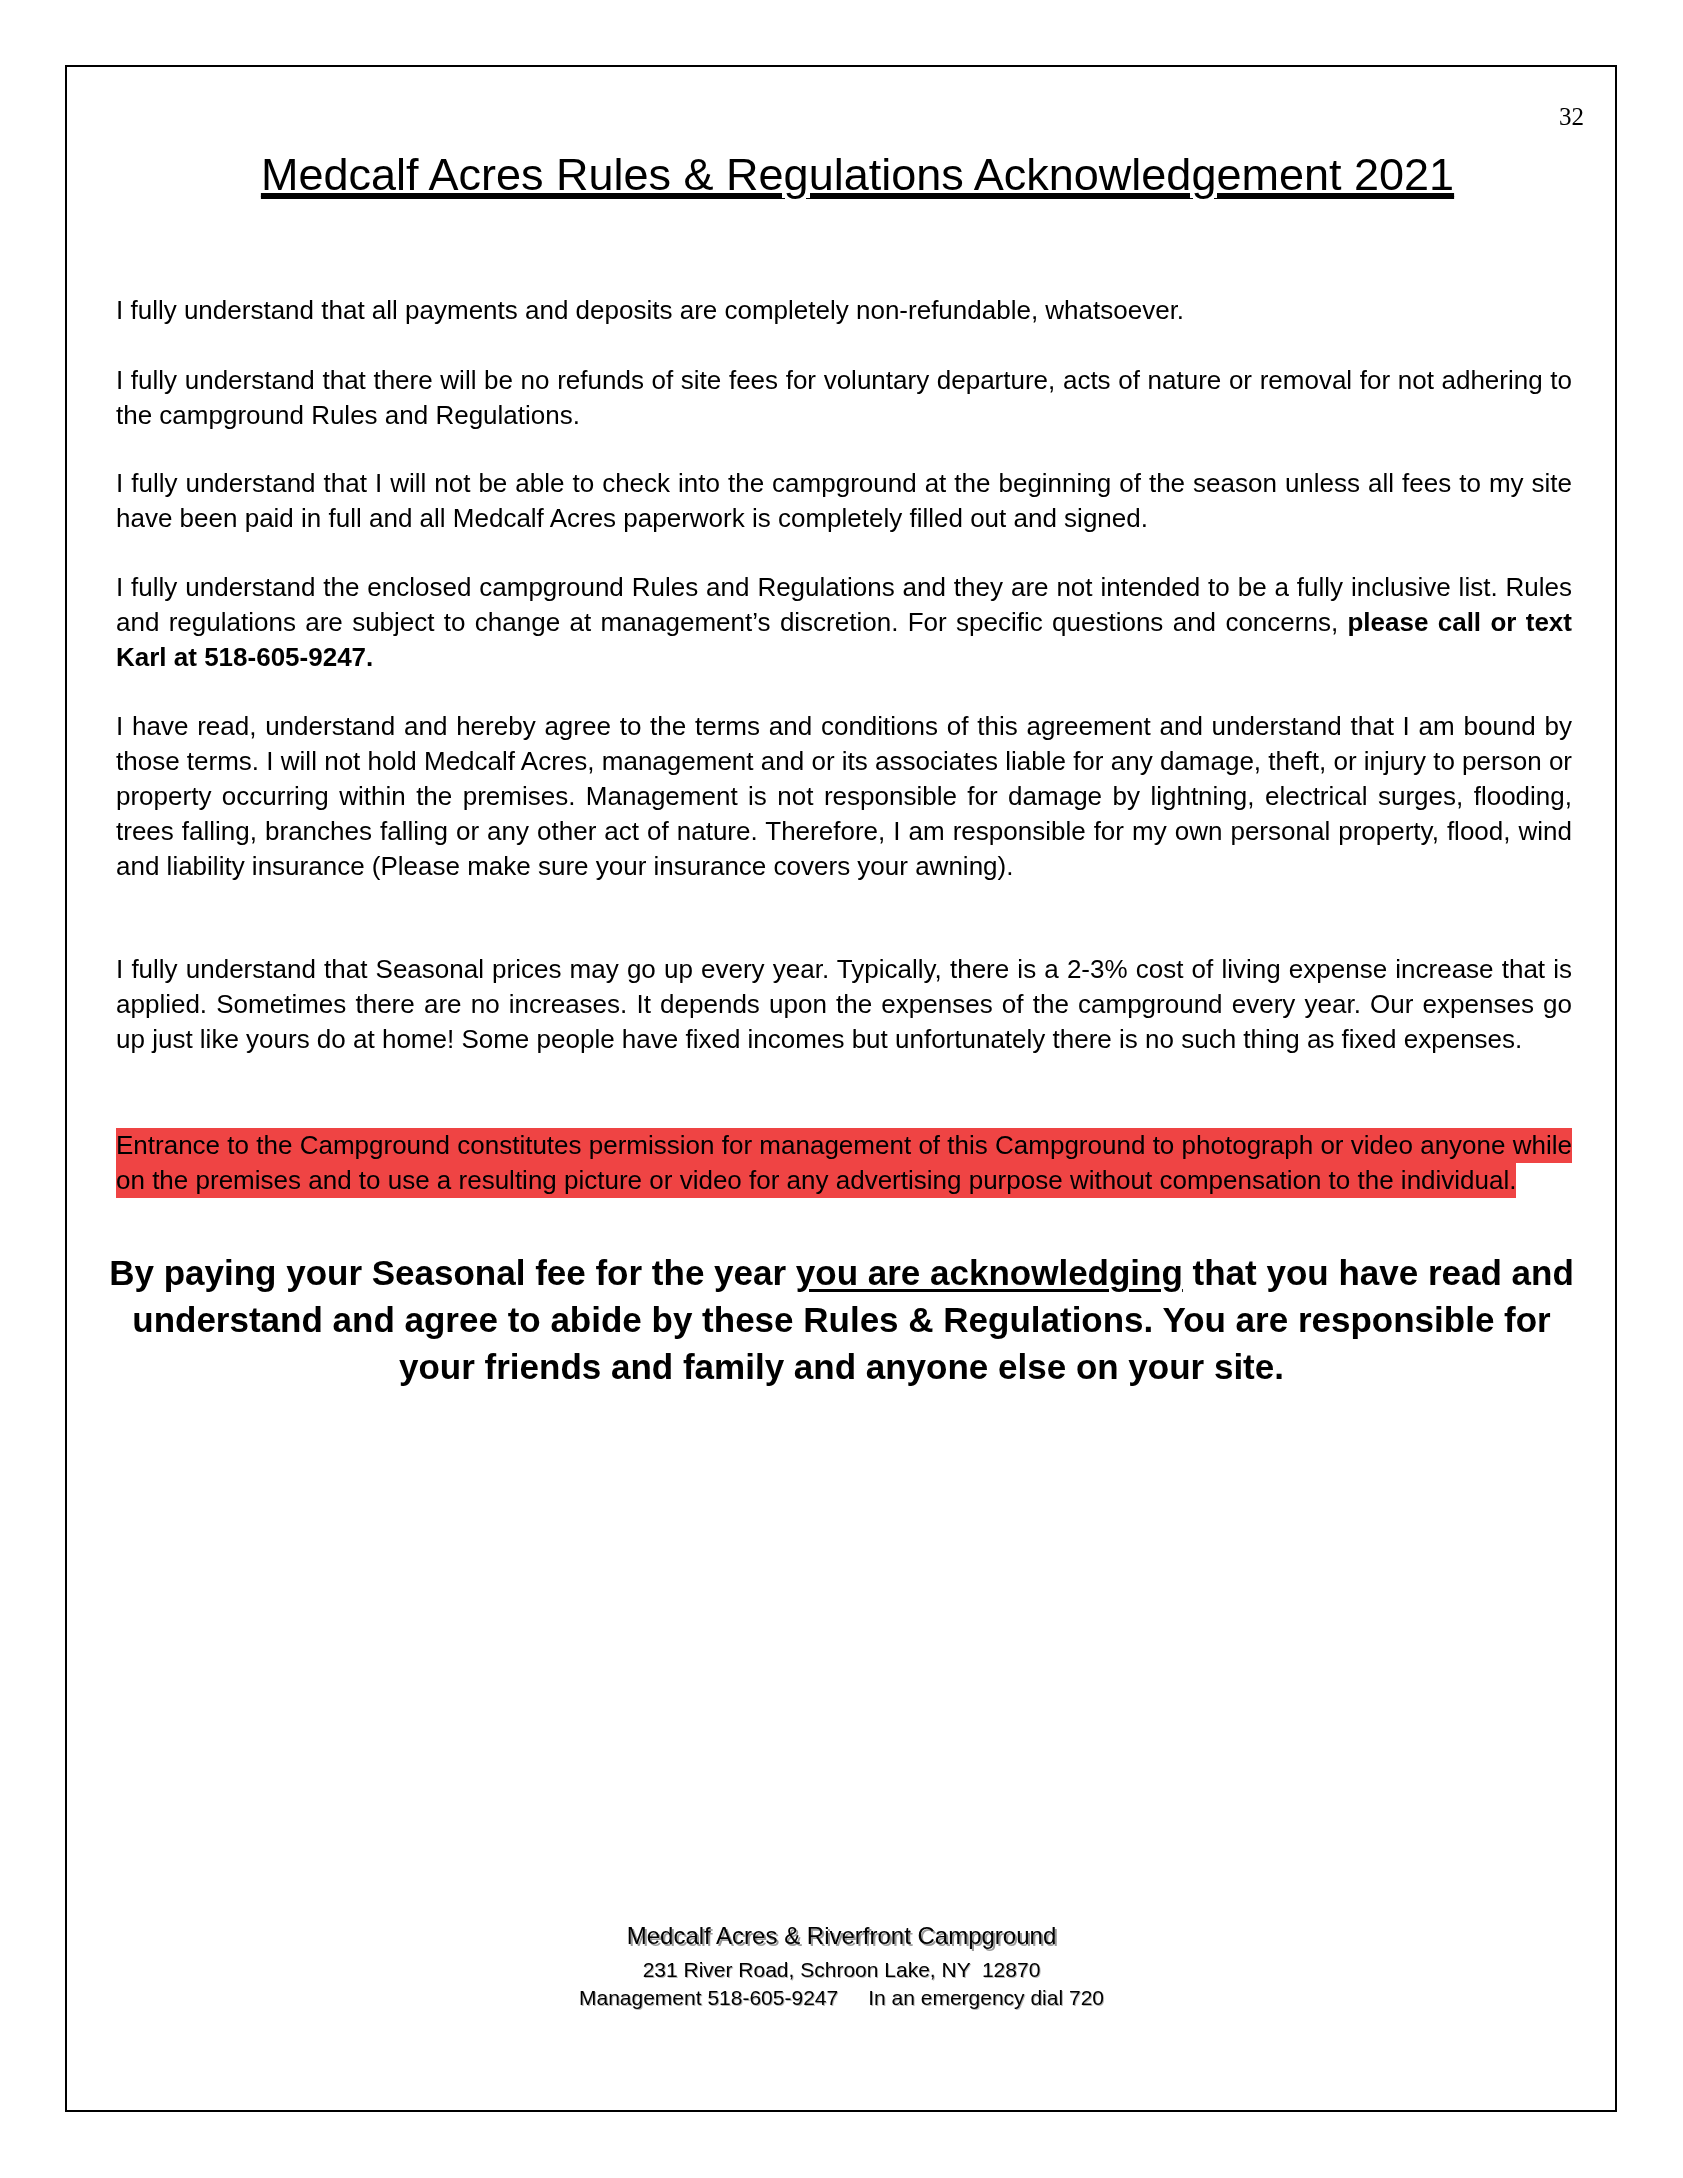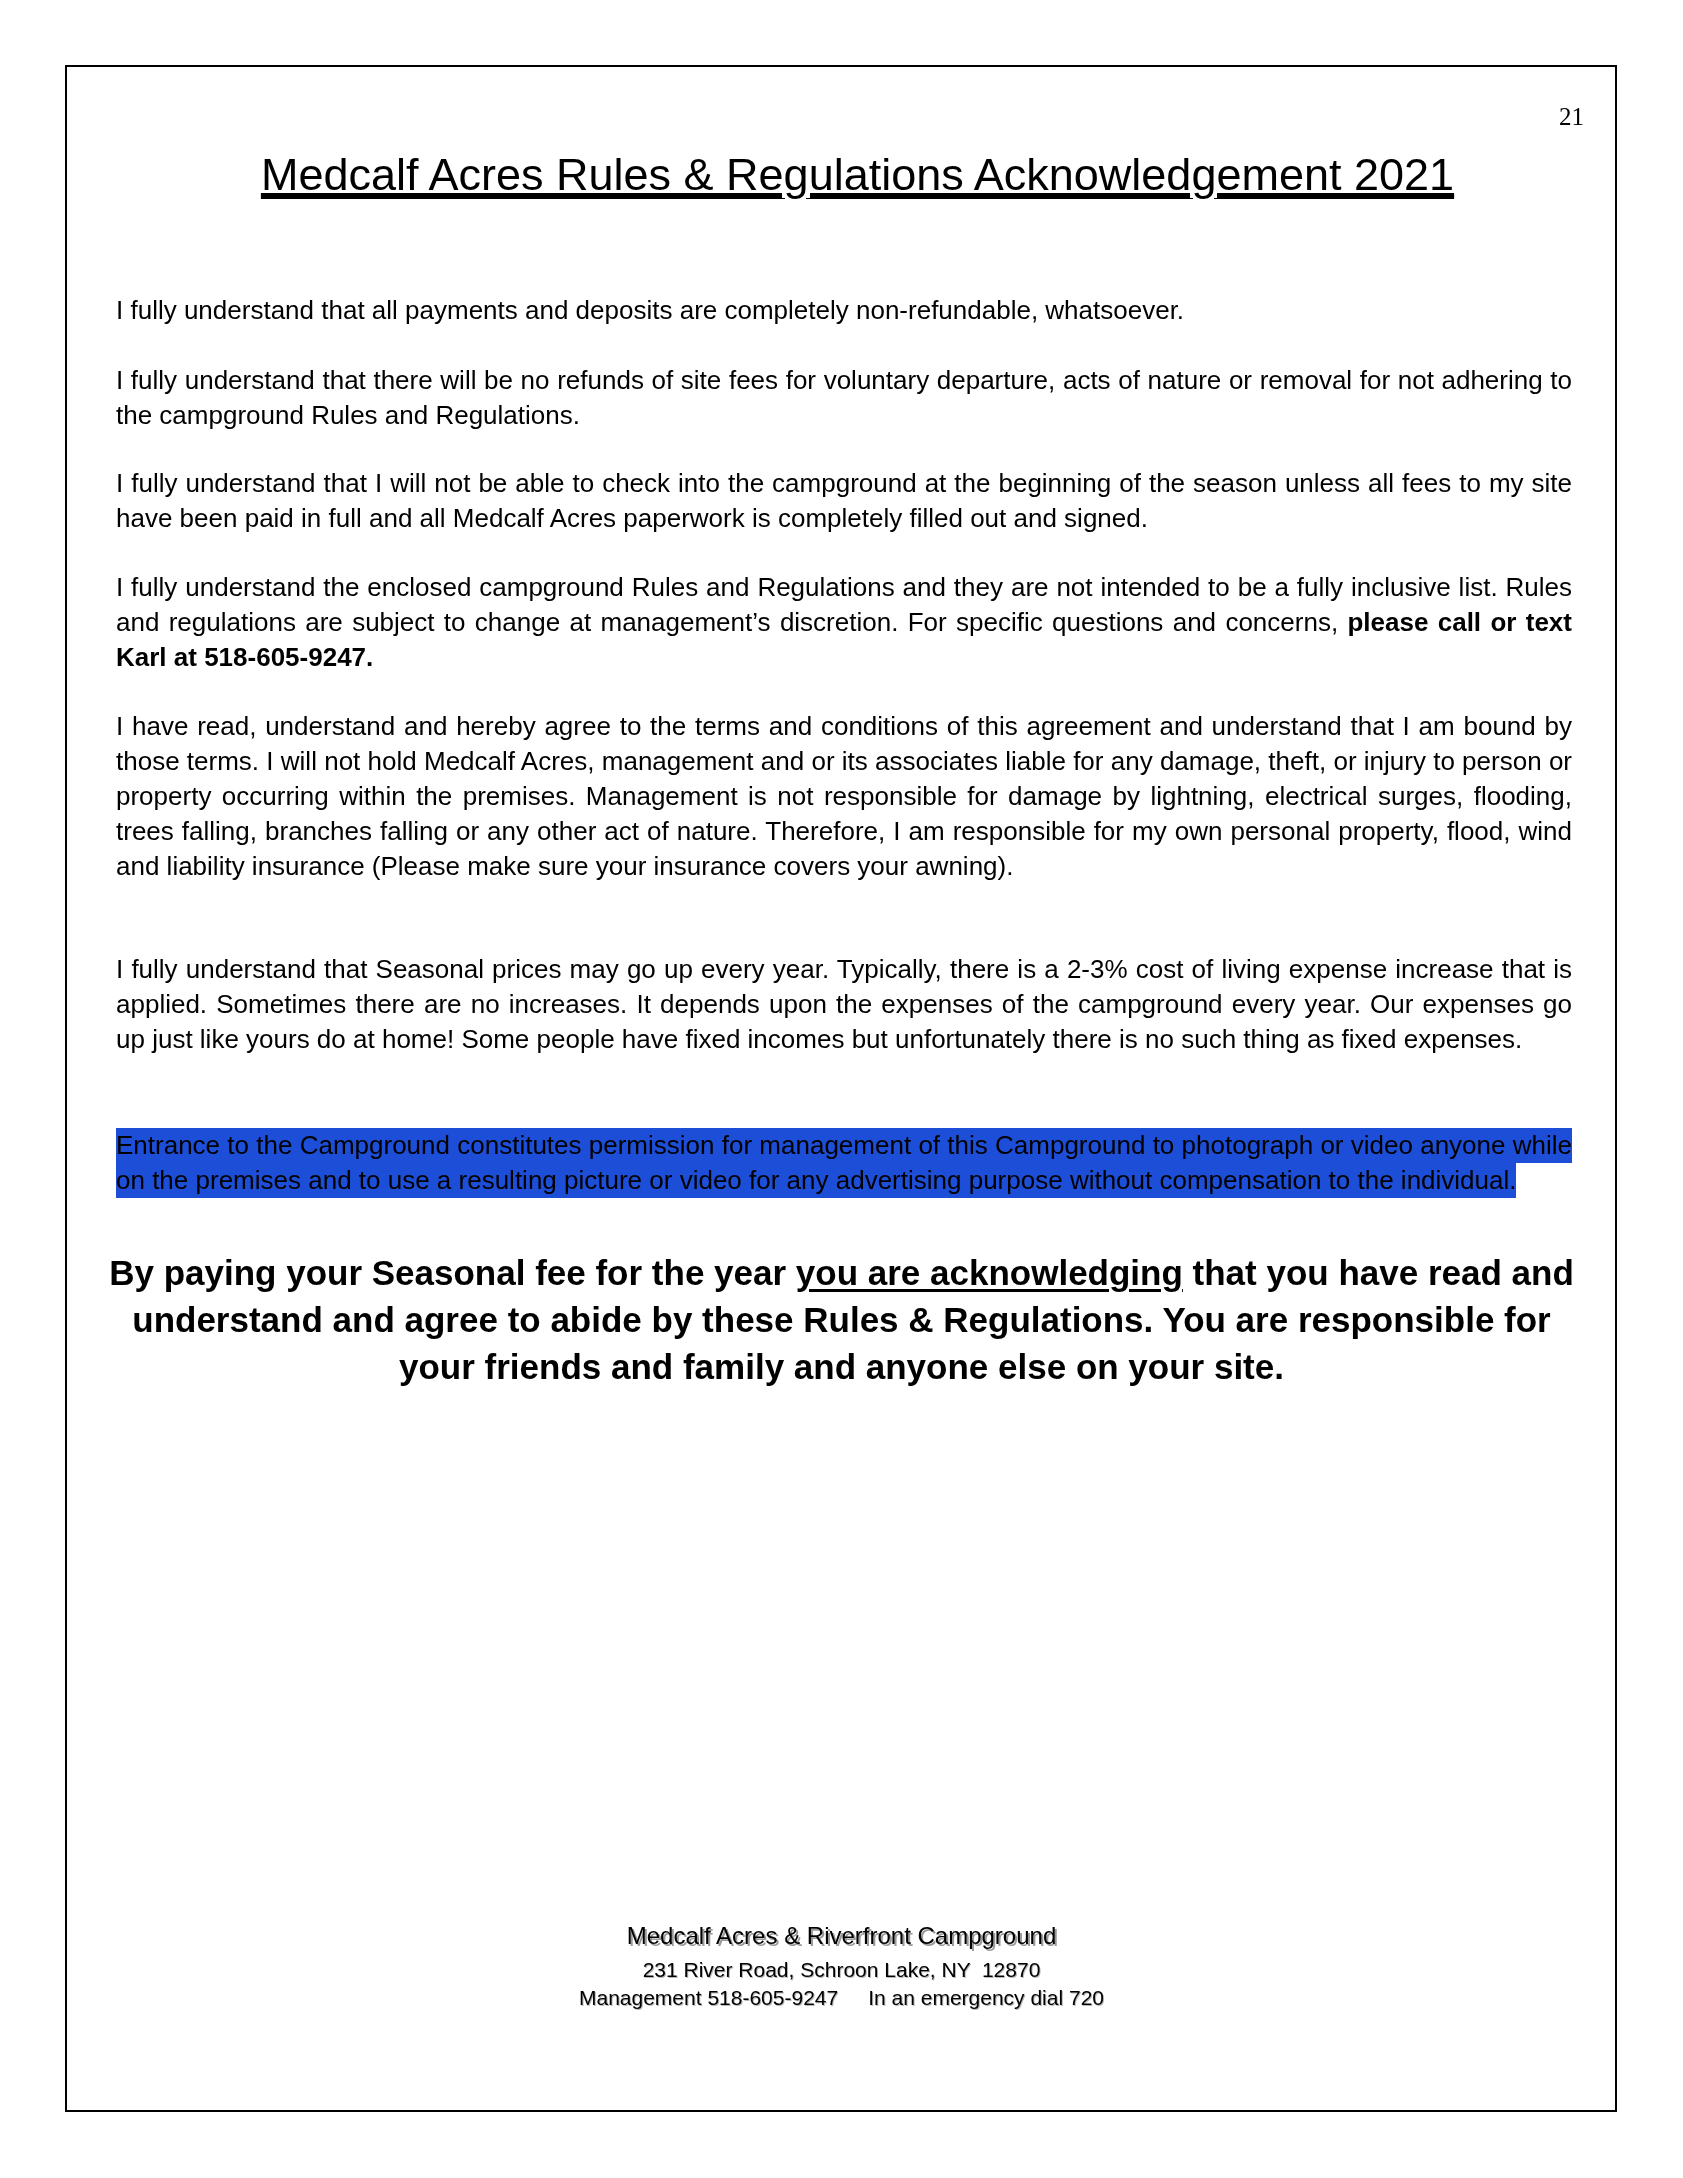--- a/index.html
+++ b/index.html
@@ -110,21 +110,21 @@
       line-height: 28px;
       text-shadow: 1px 1px 0 #b8b8b8;
       white-space: pre;
     }
   </style>
 </head>
 <body>
 
 <div class="page-border"></div>
 
-<div class="page-number">21</div>
+<div class="page-number">32</div>
 
 <h1 class="doc-title" style="margin:16px;font-weight:normal;text-decoration:underline;">
   <span>Medcalf Acres Rules &amp; Regulations Acknowledgement 2021</span>
 </h1>
 
 <div class="body-block" id="para-1">
   <p>I fully understand that all payments and deposits are completely non-refundable, whatsoever.</p>
 </div>
 
 <div class="body-block" id="para-2">
@@ -141,21 +141,21 @@
 
 <div class="body-block" id="para-5">
   <p>I have read, understand and hereby agree to the terms and conditions of this agreement and understand that I am bound by those terms.  I will not hold Medcalf Acres, management and or its associates liable for any damage, theft, or injury to person or property occurring within the premises. Management is not responsible for damage by lightning, electrical surges, flooding, trees falling, branches falling or any other act of nature. Therefore, I am responsible for my own personal property, flood, wind and liability insurance (Please make sure your insurance covers your awning).</p>
 </div>
 
 <div class="body-block" id="para-6">
   <p>I fully understand that Seasonal prices may go up every year.  Typically, there is a 2-3% cost of living expense increase that is applied.  Sometimes there are no increases.  It depends upon the expenses of the campground every year.  Our expenses go up just like yours do at home!  Some people have fixed incomes but unfortunately there is no such thing as fixed expenses.</p>
 </div>
 
 <div class="body-block" id="para-7">
-  <p><span class="highlight" style="background: #1d4ed8;">Entrance to the Campground constitutes permission for management of this Campground to photograph or video anyone while on the premises and to use a resulting picture or video for any advertising purpose without compensation to the individual.</span></p>
+  <p><span class="highlight" style="background: #ef4444;">Entrance to the Campground constitutes permission for management of this Campground to photograph or video anyone while on the premises and to use a resulting picture or video for any advertising purpose without compensation to the individual.</span></p>
 </div>
 
 <div class="ack-statement">
   <span>By paying your Seasonal fee for the year </span><span class="underlined">you are acknowledging</span><span> that you have read and understand and agree to abide by these Rules &amp; Regulations.  You are responsible for your friends and family and anyone else on your site.</span>
 </div>
 
 <div class="footer">
   <div class="footer-name">Medcalf Acres &amp; Riverfront Campground</div>
   <div class="footer-line">231 River Road, Schroon Lake, NY  12870</div>
   <div class="footer-line"><span>Management 518-605-9247</span><span style="display:inline-block;width:30px;"></span><span>In an emergency dial 720</span></div>

